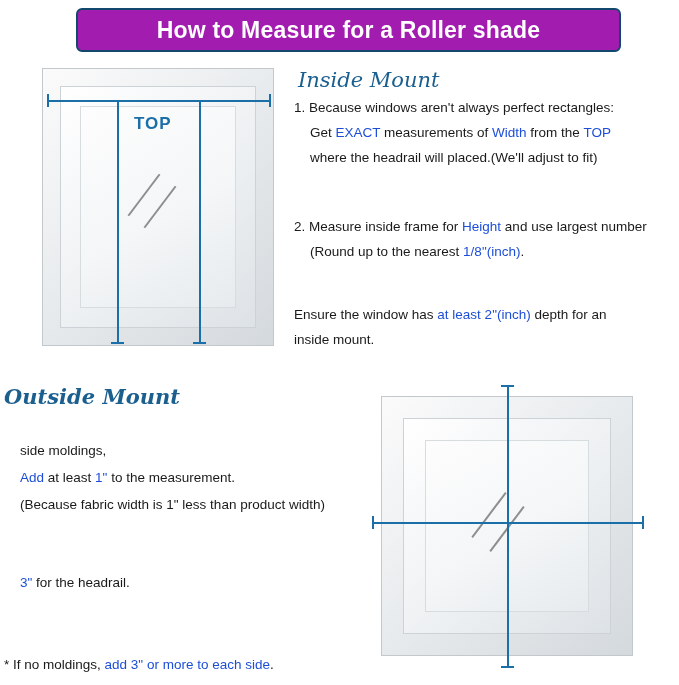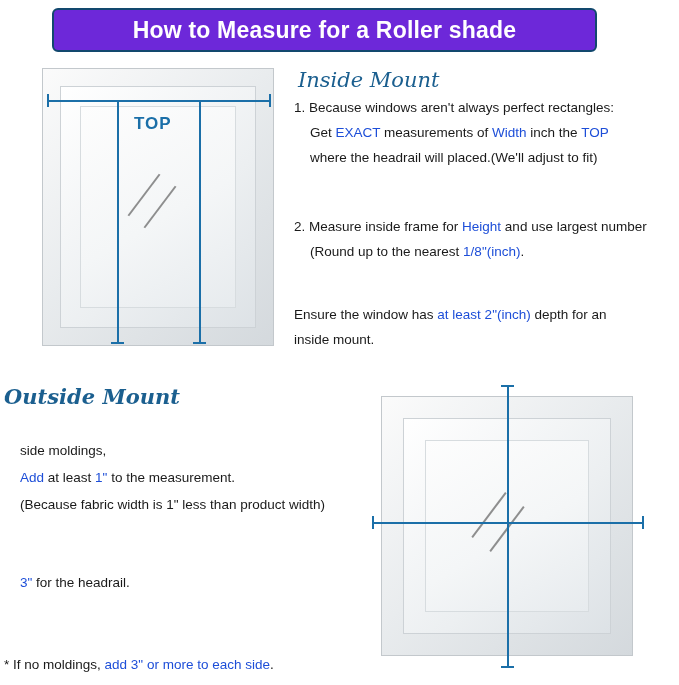--- a/index.html
+++ b/index.html
@@ -12,25 +12,25 @@
     background: #ffffff;
     font-family: "Liberation Sans", sans-serif;
     color: #1a1a1a;
     position: relative;
     overflow: hidden;
   }
 
   
   #title-banner {
     position: absolute;
-    left: 52px;
+    left: 76px;
     top: 8px;
     width: 545px;
     height: 44px;
-    background: #6d28d9;
+    background: #a21caf;
     border: 2px solid #12486e;
     border-radius: 6px;
     display: flex;
     align-items: center;
     justify-content: center;
     box-sizing: border-box;
   }
   #title-banner .title-text {
     color: #ffffff;
     font-size: 23px;
@@ -152,21 +152,21 @@
 <div class="meas-line meas-v" style="left:117px; top:100px; height:244px;"></div>
 <div class="meas-line meas-v" style="left:199px; top:100px; height:244px;"></div>
 <div class="tick tick-h" style="left:111px; top:342px;"></div>
 <div class="tick tick-h" style="left:193px; top:342px;"></div>
 
 <div class="section-heading" id="inside-mount-heading">Inside Mount</div>
 
 <div class="para" id="inside-p1">
   <span class="line">1. Because windows aren't always perfect rectangles:</span>
   <span class="line indent-1" style="margin-top:6px;">
-    <span>Get </span><span class="hl-pink">EXACT</span><span> measurements of </span><span class="hl-pink">Width</span><span> inch the </span><span class="hl-pink">TOP</span>
+    <span>Get </span><span class="hl-pink">EXACT</span><span> measurements of </span><span class="hl-pink">Width</span><span> from the </span><span class="hl-pink">TOP</span>
   </span>
   <span class="line indent-1" style="margin-top:6px;">where the headrail will placed.(We'll adjust to fit)</span>
 </div>
 
 <div class="para" id="inside-p2">
   <span class="line">
     <span>2. Measure inside frame for </span><span class="hl-pink">Height</span><span> and use largest number</span>
   </span>
   <span class="line indent-1" style="margin-top:6px;">
     <span>(Round up to the nearest </span><span class="hl-pink">1/8"(inch)</span><span>.</span>

